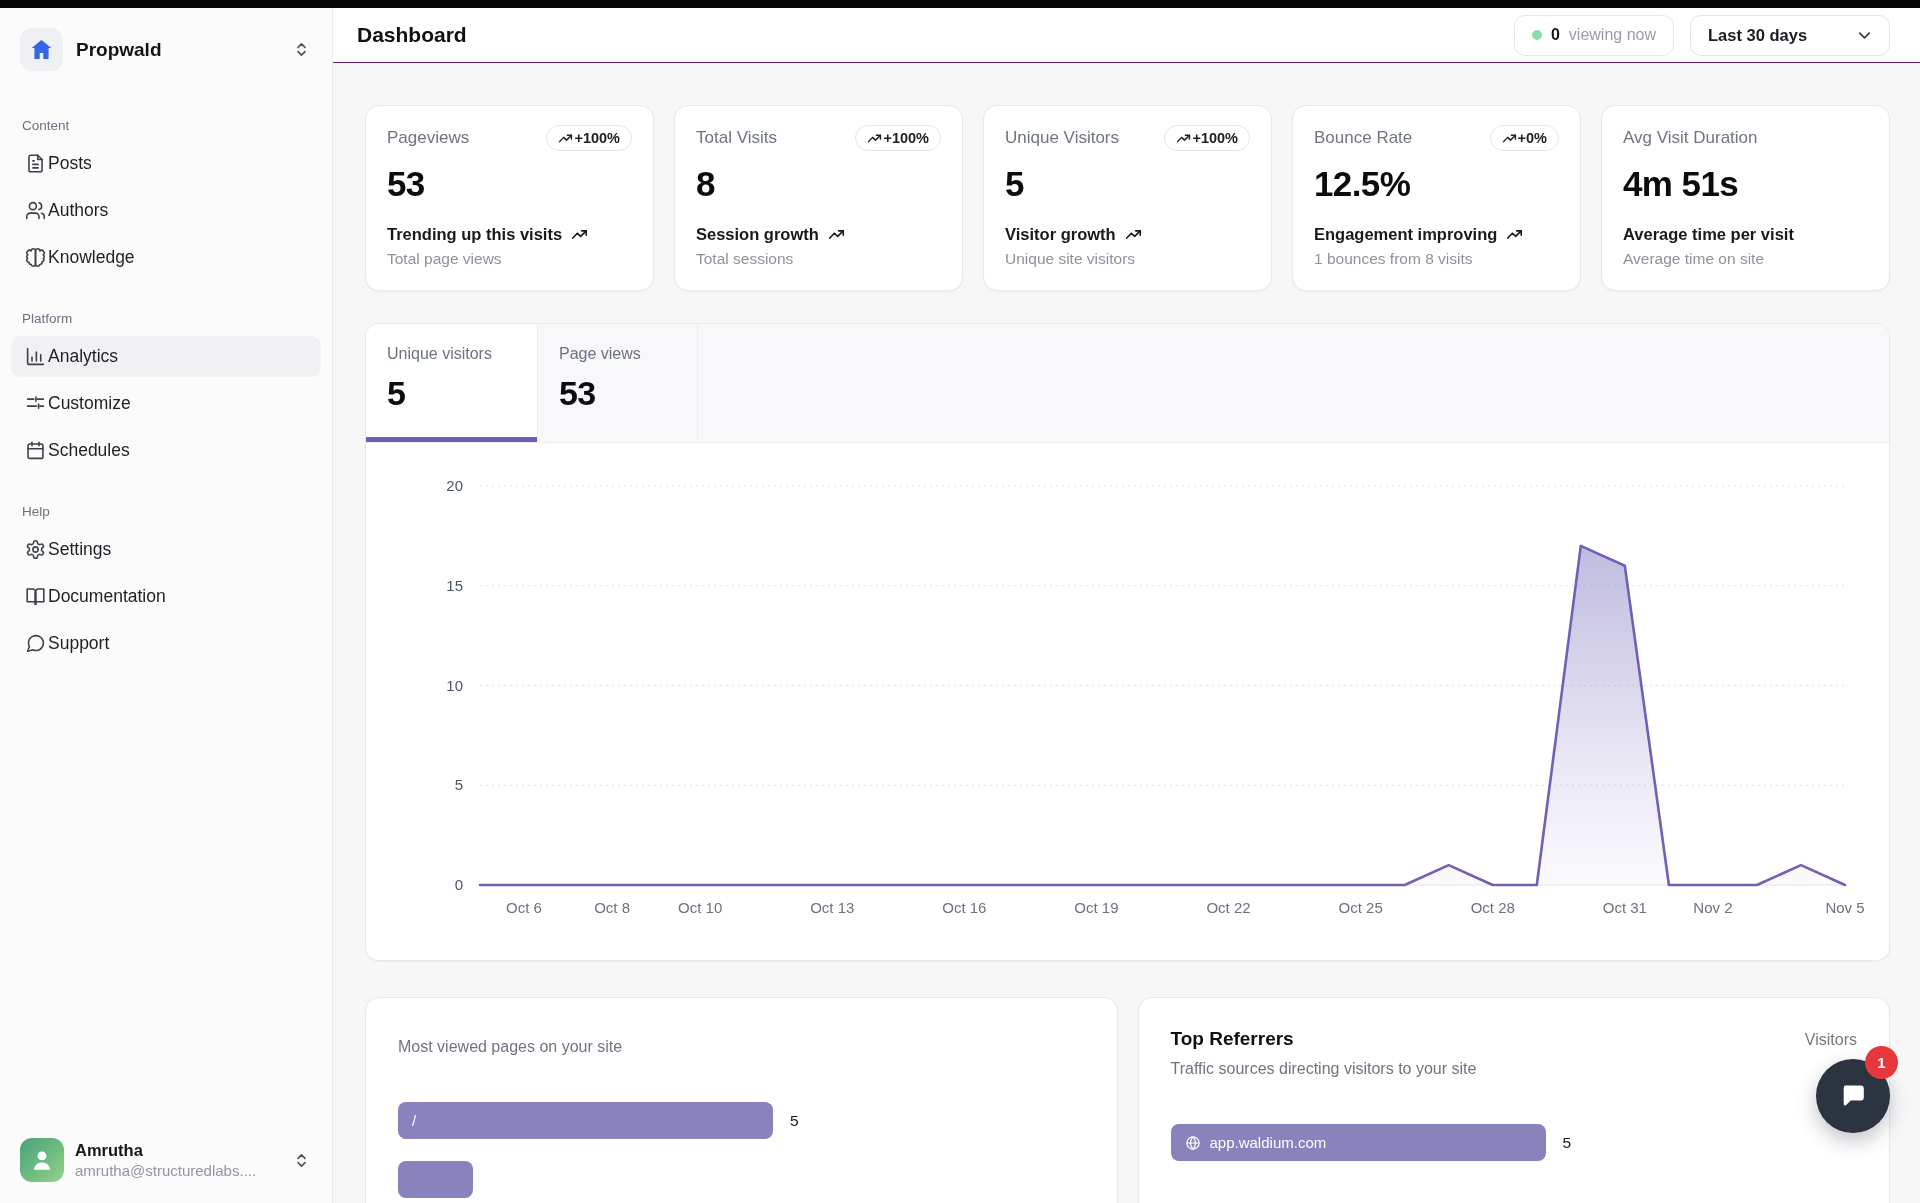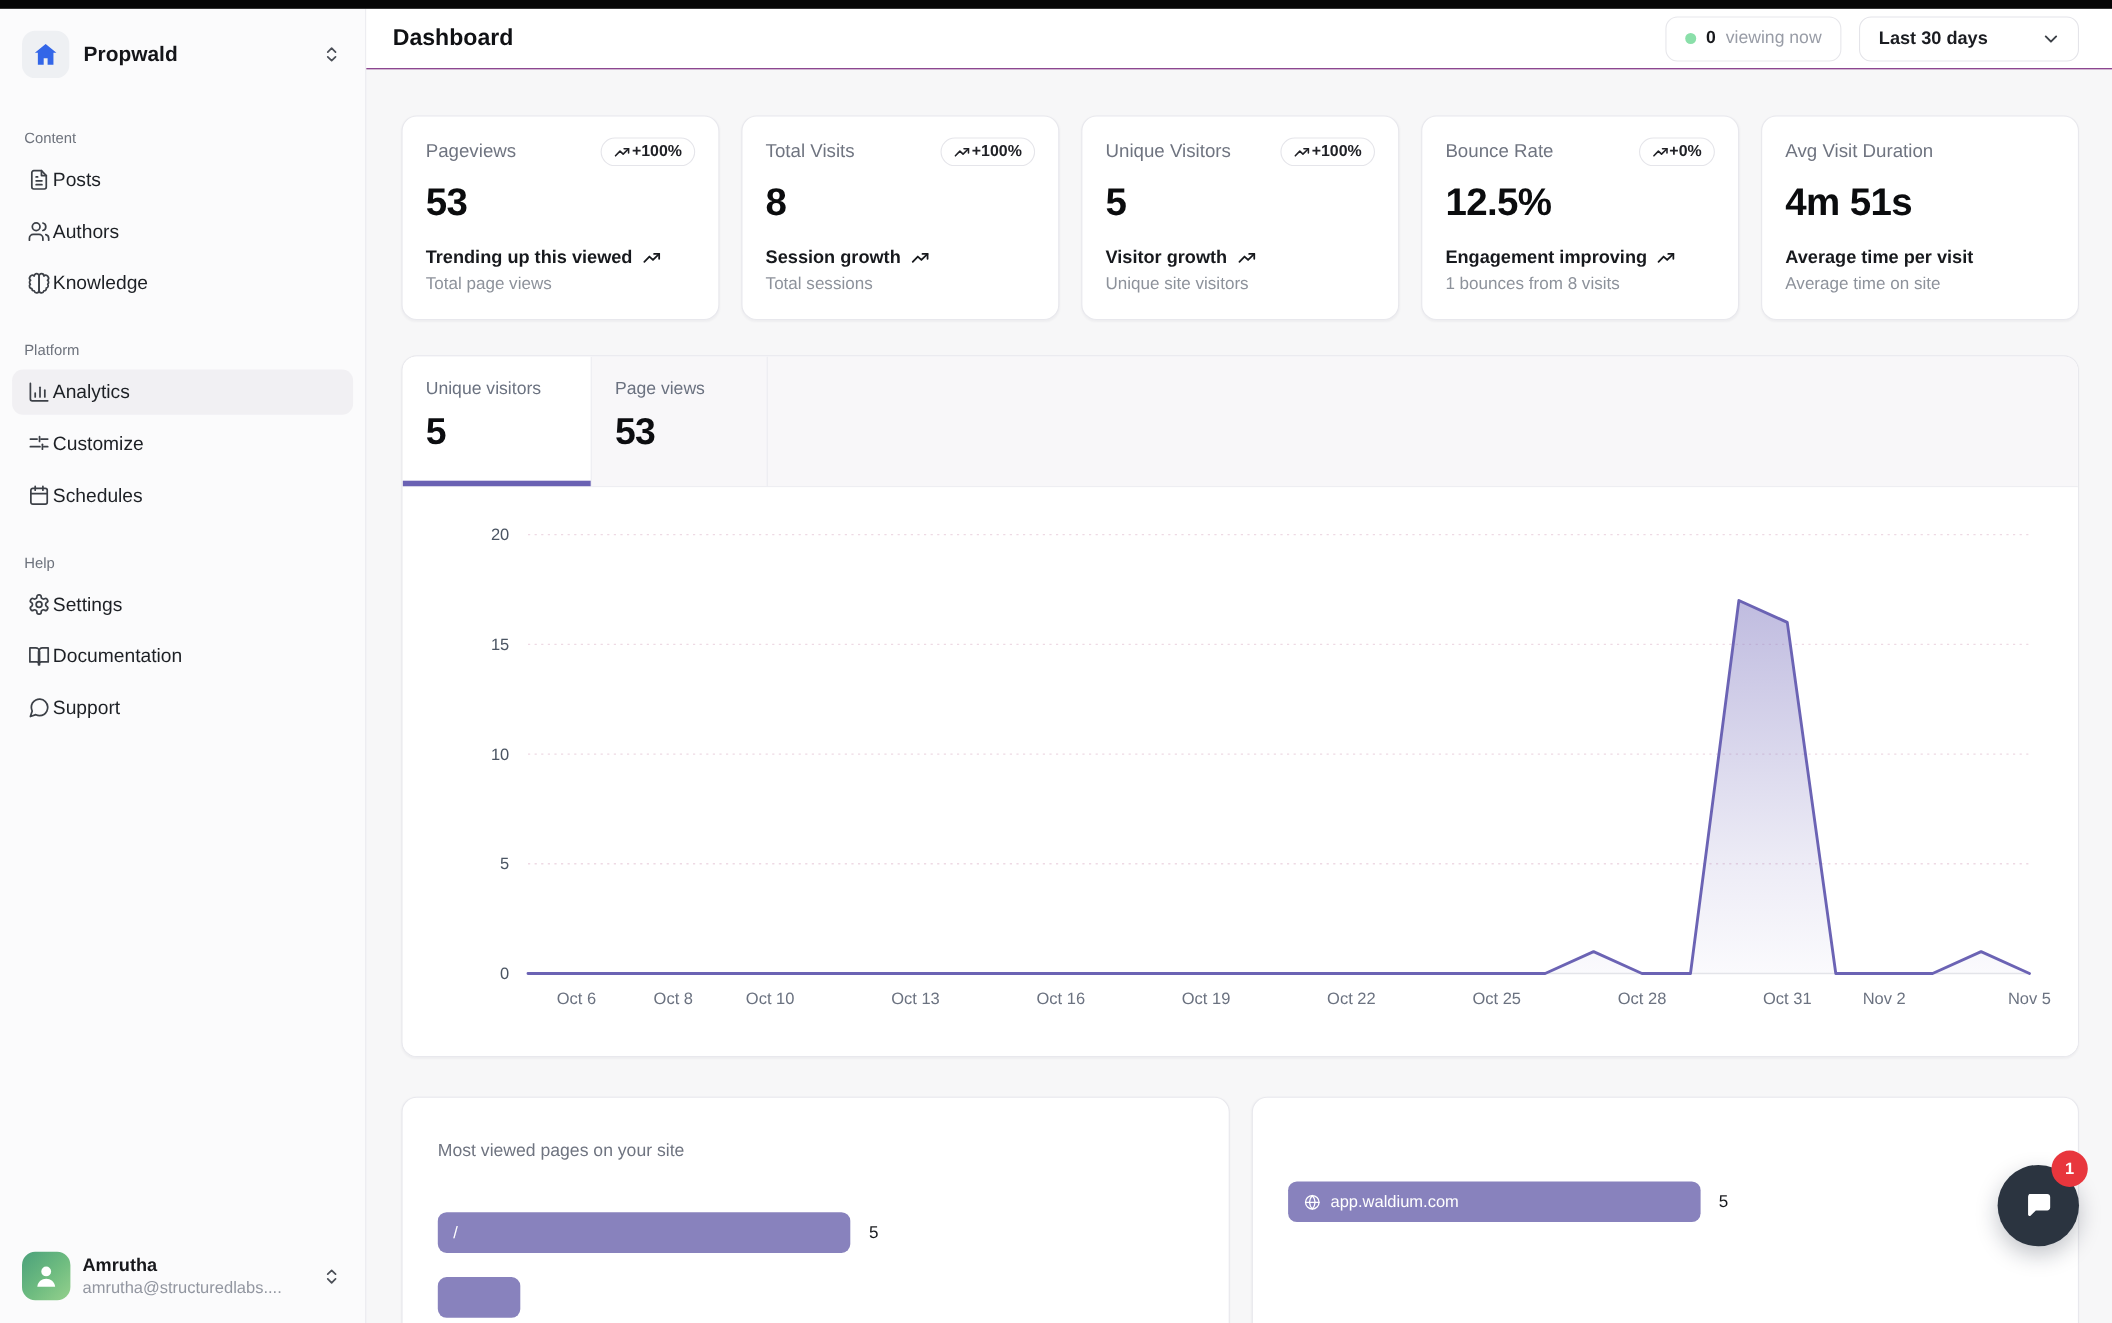--- a/index.html
+++ b/index.html
@@ -253,21 +253,21 @@
                   <svg viewBox="0 0 24 24" fill="none" stroke="currentColor" stroke-width="2.3" stroke-linecap="round" stroke-linejoin="round">
                     <polyline points="2.5 17 9 10.2 13.6 14.6 21.5 6.8"></polyline>
                     <polyline points="15 6.8 21.5 6.8 21.5 13"></polyline>
                   </svg>
                 </span>
                 <span>+100%</span>
               </span>
             </div>
             <div class="stat-value">53</div>
             <div class="stat-footer">
-              <span>Trending up this viewed</span>
+              <span>Trending up this visits</span>
               <span class="icn">
                 <svg viewBox="0 0 24 24" fill="none" stroke="currentColor" stroke-width="2.3" stroke-linecap="round" stroke-linejoin="round">
                   <polyline points="2.5 17 9 10.2 13.6 14.6 21.5 6.8"></polyline>
                   <polyline points="15 6.8 21.5 6.8 21.5 13"></polyline>
                 </svg>
               </span>
             </div>
             <div class="stat-sub">Total page views</div>
           </div>
           <div class="stat-card">
@@ -415,20 +415,25 @@
                 </div>
                 <span class="bar-value">5</span>
               </div>
               <div class="bar-row">
                 <div class="bar" style="width: 75px;"></div>
               </div>
             </div>
         </section>
 
         <section class="list-card" id="top-referrers-card">
+          <div class="list-head">
+            <span class="list-title">Top Referrers</span>
+            <span class="list-col">Visitors</span>
+          </div>
+          <div class="list-sub">Traffic sources directing visitors to your site</div>
           <div class="rows" id="referrers-rows">
               <div class="bar-row">
                 <div class="bar" style="width: 375px;">
                   <span class="icn">
                     <svg viewBox="0 0 24 24" fill="none" stroke="currentColor" stroke-width="1.8" stroke-linecap="round" stroke-linejoin="round">
                       <circle cx="12" cy="12" r="9.2"></circle>
                       <path d="M2.8 12h18.4"></path>
                       <path d="M12 2.8a14.6 14.6 0 0 1 3.8 9.2A14.6 14.6 0 0 1 12 21.2 14.6 14.6 0 0 1 8.2 12 14.6 14.6 0 0 1 12 2.8Z"></path>
                     </svg>
                   </span>

